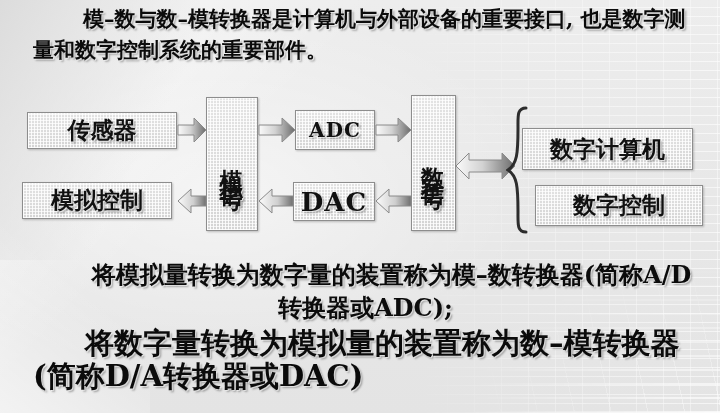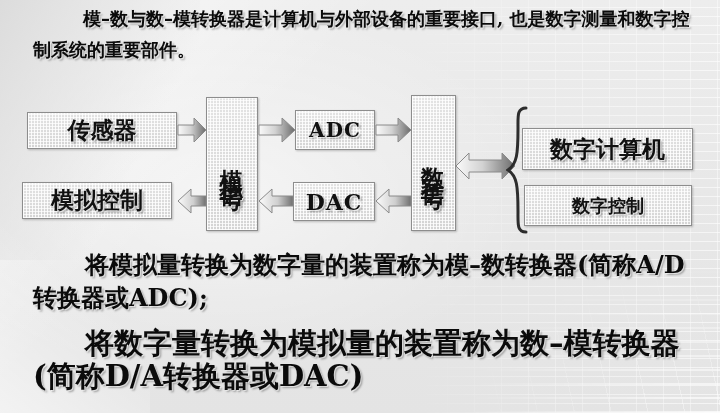--- a/index.html
+++ b/index.html
@@ -47,22 +47,22 @@
   
   .para{
     position:absolute;left:0;right:0;
     color:#0b0b0b;
     font-family:"DejaVu Serif","Liberation Serif",serif;
     font-weight:bold;
     letter-spacing:0px;
     text-shadow:1px 1px 0 rgba(255,255,255,0.55), 2px 2px 2px rgba(0,0,0,0.30);
     white-space:pre-wrap;
   }
-  #p-intro{top:3px;left:33px;width:660px;font-size:18px;line-height:31px;text-indent:50px;}
-  #p-adc{top:248px;left:33px;width:665px;font-size:24px;line-height:33px;text-indent:52px;}
+  #p-intro{top:3px;left:33px;width:660px;font-size:21px;line-height:31px;text-indent:50px;}
+  #p-adc{top:258px;left:33px;width:665px;font-size:24px;line-height:33px;text-indent:52px;text-align:center;}
   #p-dac{top:327px;left:33px;width:665px;font-size:29px;line-height:33px;text-indent:52px;}
 
   
   #diagram{position:absolute;left:0;top:0;width:720px;height:317px;}
   .box{
     position:absolute;box-sizing:border-box;
     border:1px solid #8d8d8d;
     background:
       repeating-linear-gradient(90deg, rgba(255,255,255,0.85) 0 1px, rgba(0,0,0,0) 1px 3px),
       repeating-linear-gradient(0deg, rgba(255,255,255,0.75) 0 1px, rgba(0,0,0,0) 1px 3px),
@@ -72,24 +72,24 @@
     color:#111;
     font-family:"DejaVu Serif","Liberation Serif",serif;
     font-weight:bold;
     text-shadow:1px 1px 1px rgba(255,255,255,0.7), 2px 2px 2px rgba(0,0,0,0.35);
   }
   .box.v{writing-mode:vertical-rl;text-orientation:upright;letter-spacing:7px;}
   #b-sensor   {left:27px; top:112px; width:150px;height:37px;font-size:23px;}
   #b-anactrl  {left:22px; top:182px; width:150px;height:37px;font-size:23px;}
   #b-anasig   {left:206px;top:97px;  width:52px; height:134px;font-size:23px;}
   #b-adc      {left:295px;top:110px; width:80px; height:40px;font-size:20px;letter-spacing:1px;text-align:center;}
-  #b-dac      {left:293px;top:182px; width:82px; height:39px;font-size:22px;letter-spacing:1px;}
+  #b-dac      {left:293px;top:182px; width:82px; height:39px;font-size:26px;letter-spacing:1px;}
   #b-digsig   {left:411px;top:95px;  width:45px; height:136px;font-size:23px;}
   #b-digcomp  {left:522px;top:112px; width:171px;height:42px;font-size:23px;margin-top:16px;}
-  #b-digctrl  {left:524px;top:185px; width:168px;height:41px;font-size:18px;}
+  #b-digctrl  {left:535px;top:185px; width:168px;height:41px;font-size:23px;}
 
   
   .arrow{position:absolute;}
   .arrow svg{display:block;overflow:visible;}
 
   .brace{position:absolute;}
 </style>
 </head>
 <body>
 

